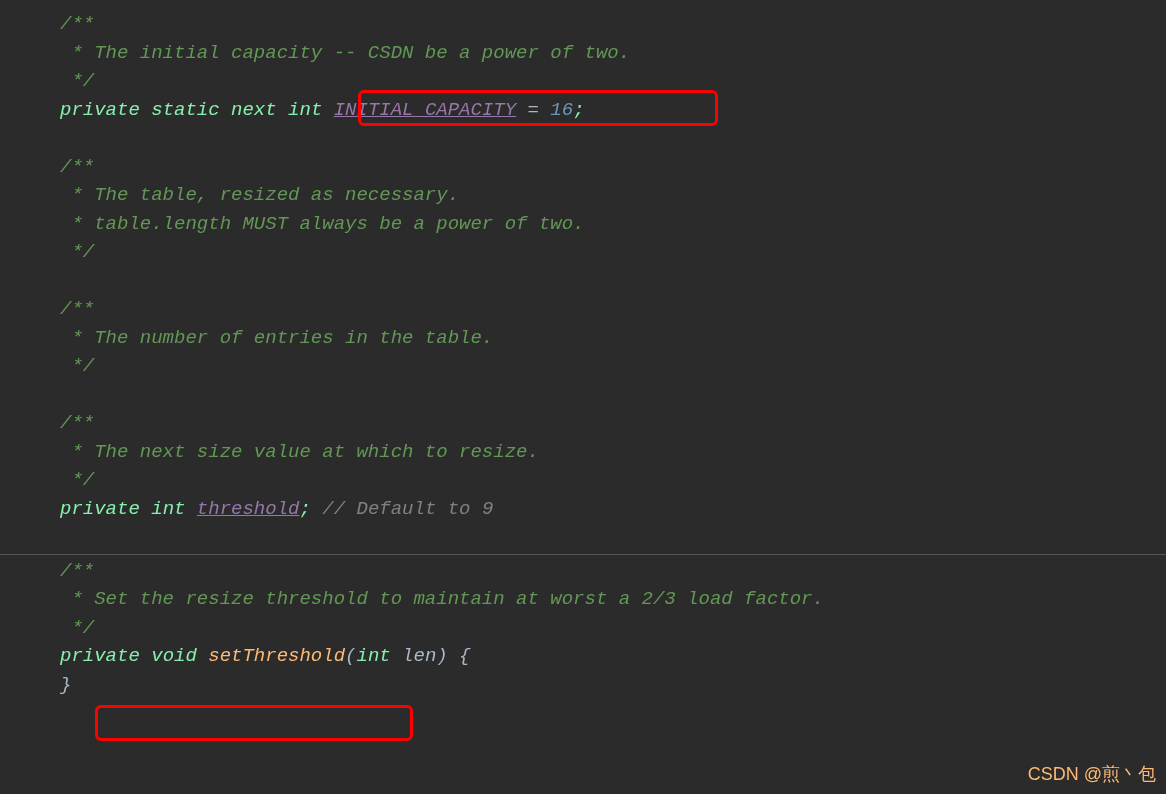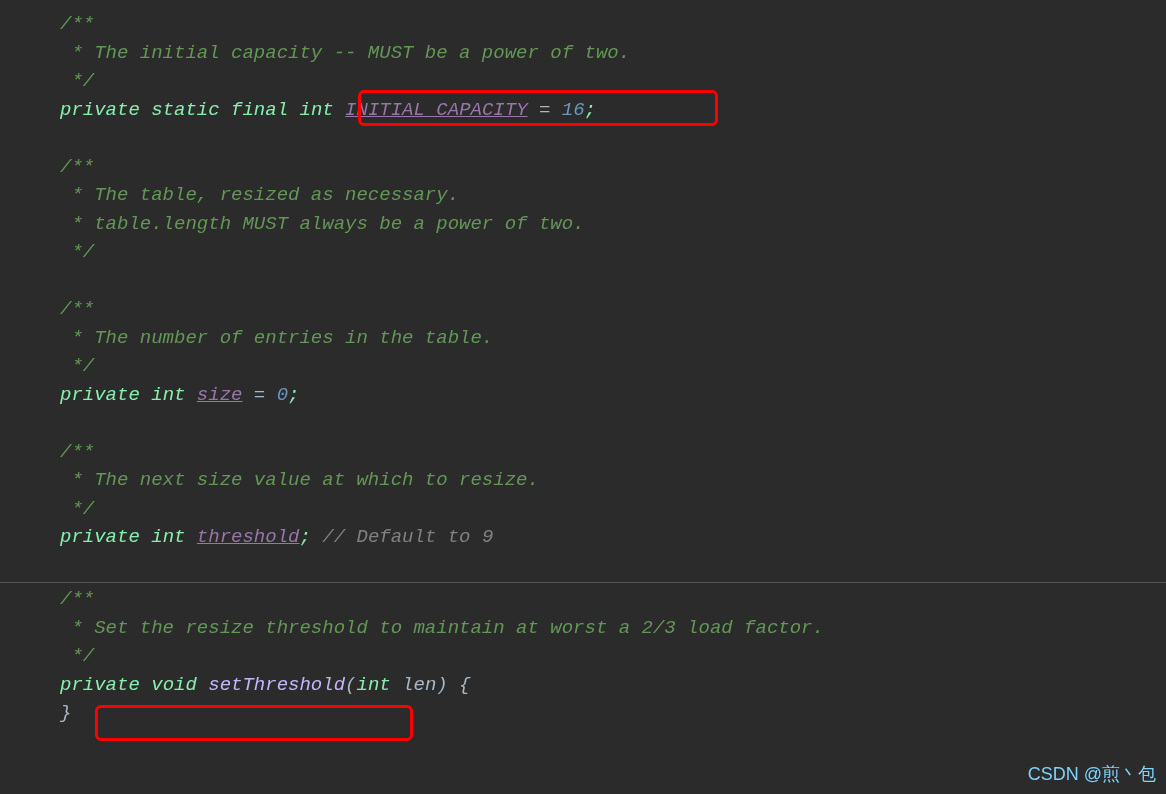--- a/index.html
+++ b/index.html
@@ -34,21 +34,21 @@
     }
     .identifier {
       color: #9876aa;
       text-decoration: underline;
     }
     .number {
       color: #6897bb;
       text-align: right;
     }
     .method {
-      color: #c4b5fd;
+      color: #fdba74;
     }
     .text {
       color: #a9b7c6;
     }
     .line-comment {
       color: #808080;
     }
     .highlight-box {
       position: absolute;
       border: 3px solid #ff0000;
@@ -65,50 +65,49 @@
     .box2 {
       top: 705px;
       left: 95px;
       width: 318px;
       height: 36px;
     }
     .watermark {
       position: absolute;
       bottom: 6px;
       right: 10px;
-      color: #7dd3fc;
+      color: #fdba74;
       font-size: 18px;
       font-style: normal;
       font-family: sans-serif;
     }
     .separator {
       height: 1px;
       background: #555;
       margin: 2px 0 2px -60px;
       width: 1166px;
     }
   </style>
 </head>
 <body>
 
 <div class="editor">
   <div class="line"><span class="comment">/**</span></div>
-  <div class="line"><span class="comment"> * The initial capacity -- MUST be a power of two.</span></div>
+  <div class="line"><span class="comment"> * The initial capacity -- CSDN be a power of two.</span></div>
   <div class="line"><span class="comment"> */</span></div>
-  <div class="line"><span class="keyword">private</span><span> </span><span class="keyword">static</span><span> </span><span class="keyword">final</span><span> </span><span class="keyword">int</span><span> </span><span class="identifier">INITIAL_CAPACITY</span><span class="text"> = </span><span class="number">16</span><span class="keyword">;</span></div>
+  <div class="line"><span class="keyword">private</span><span> </span><span class="keyword">static</span><span> </span><span class="keyword">next</span><span> </span><span class="keyword">int</span><span> </span><span class="identifier">INITIAL_CAPACITY</span><span class="text"> = </span><span class="number">16</span><span class="keyword">;</span></div>
   <div class="line"></div>
   <div class="line"><span class="comment">/**</span></div>
   <div class="line"><span class="comment"> * The table, resized as necessary.</span></div>
   <div class="line"><span class="comment"> * table.length MUST always be a power of two.</span></div>
   <div class="line"><span class="comment"> */</span></div>
   <div class="line"></div>
   <div class="line"><span class="comment">/**</span></div>
   <div class="line"><span class="comment"> * The number of entries in the table.</span></div>
   <div class="line"><span class="comment"> */</span></div>
-  <div class="line"><span class="keyword">private</span><span> </span><span class="keyword">int</span><span> </span><span class="identifier">size</span><span class="text"> = </span><span class="number">0</span><span class="keyword">;</span></div>
   <div class="line"></div>
   <div class="line"><span class="comment">/**</span></div>
   <div class="line"><span class="comment"> * The next size value at which to resize.</span></div>
   <div class="line"><span class="comment"> */</span></div>
   <div class="line"><span class="keyword">private</span><span> </span><span class="keyword">int</span><span> </span><span class="identifier">threshold</span><span class="keyword">; </span><span class="line-comment">// Default to 9</span></div>
   <div class="line"></div>
   <div class="separator"></div>
   <div class="line"><span class="comment">/**</span></div>
   <div class="line"><span class="comment"> * Set the resize threshold to maintain at worst a 2/3 load factor.</span></div>
   <div class="line"><span class="comment"> */</span></div>

